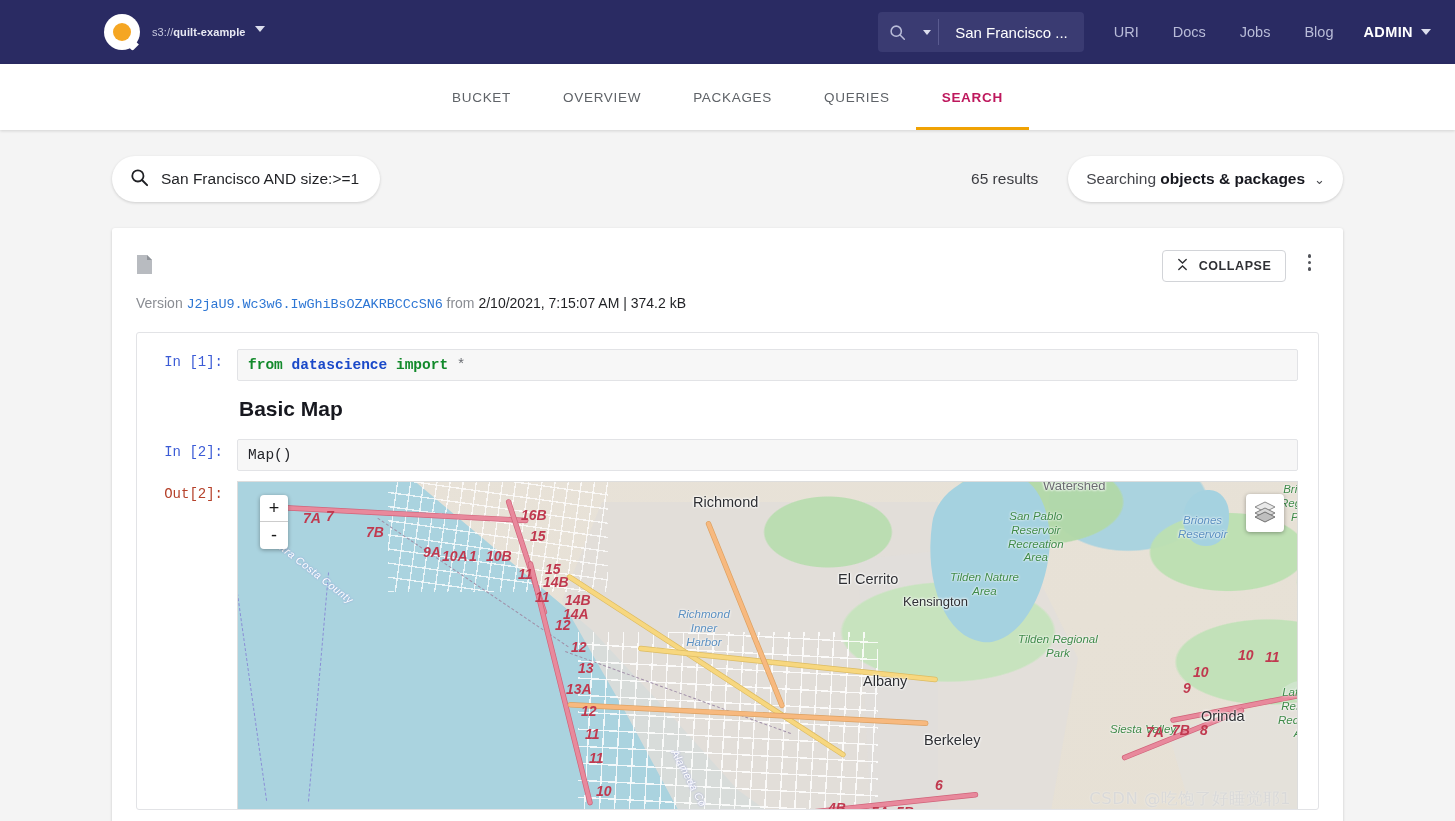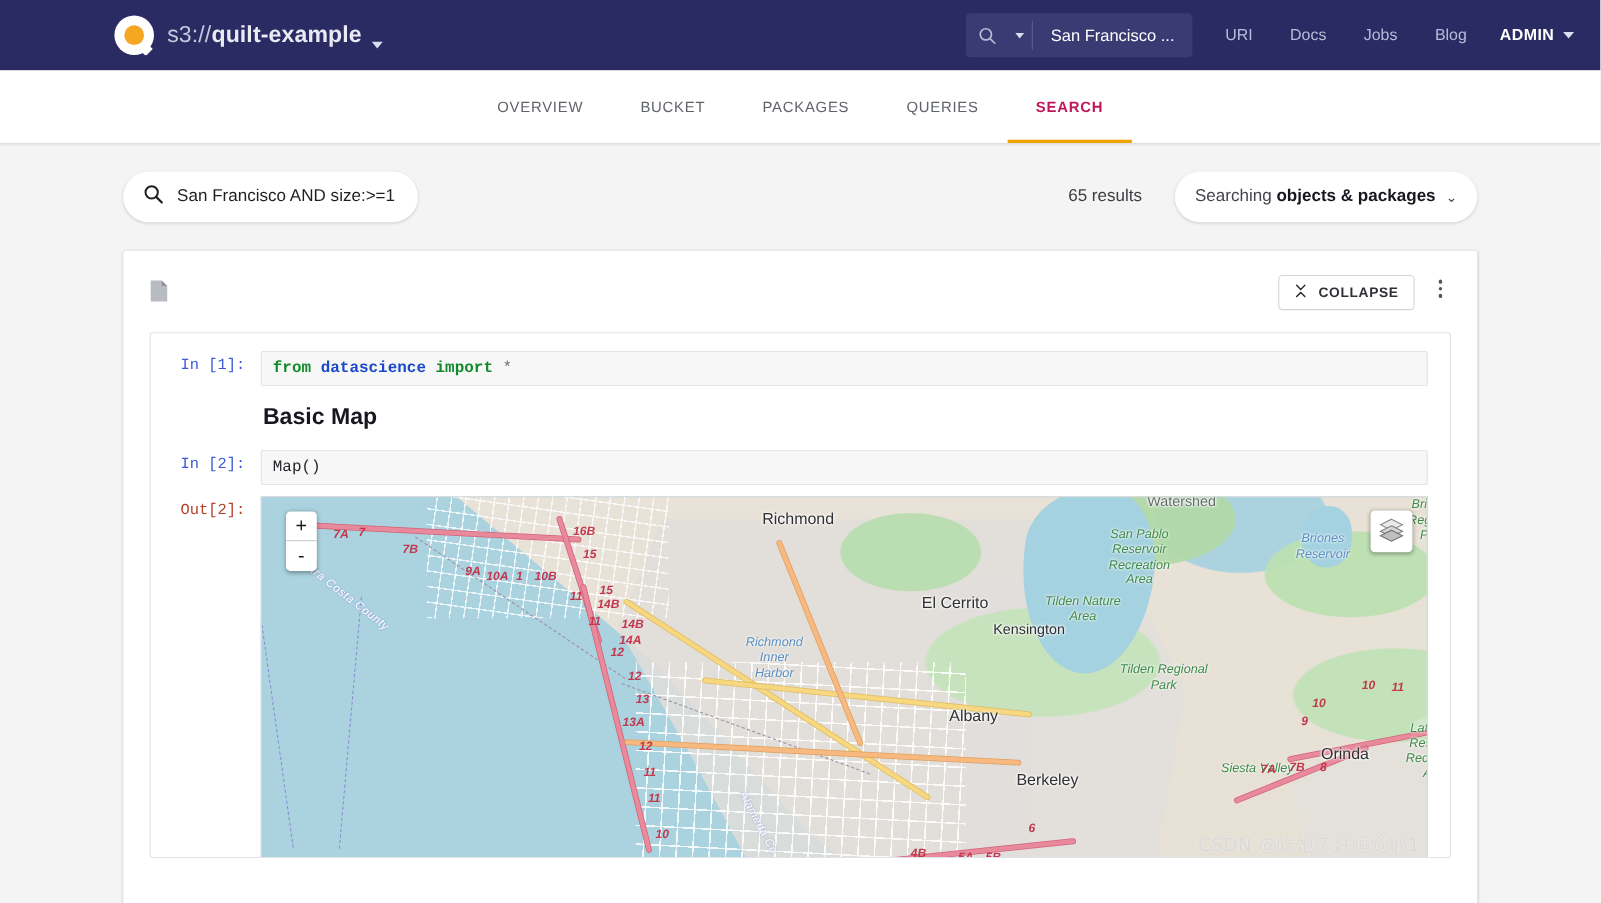--- a/index.html
+++ b/index.html
@@ -22,22 +22,22 @@
     border-radius:50%; background:#ffffff; display:flex; align-items:center; justify-content:center;
   }
   .logo::after{
     content:""; width:18px; height:18px; border-radius:50%; background:#f5a623;
   }
   .logo-tail{
     position:absolute; left:128px; top:40px; width:9px; height:9px; background:#fff;
     transform:rotate(45deg); border-radius:0 0 2px 0;
   }
   .bucket-name{
-    margin-left:48px; color:#e9eaf4; font-size:21px; font-weight:700;
-    display:flex; align-items:flex-end; gap:9px; letter-spacing:.1px; cursor:pointer;
+    margin-left:48px; color:#e9eaf4; font-size:11px; font-weight:700;
+    display:flex; align-items:flex-start; gap:9px; letter-spacing:.1px; cursor:pointer;
   }
   .bucket-name .s3{ font-weight:400; color:#c6c8de; }
   .chev{ width:0;height:0;border-left:5px solid transparent;border-right:5px solid transparent;border-top:6px solid #dcdeed; }
   .chev.small{ border-left-width:4px;border-right-width:4px;border-top-width:5px; }
 
   .spacer{ flex:1; }
 
   .searchbox{
     height:40px; background:#3a3b72; border-radius:4px; display:flex; align-items:center;
     min-width:190px; cursor:text;
@@ -212,21 +212,21 @@
       repeating-linear-gradient(8deg,  rgba(255,255,255,.9) 0 1.3px, transparent 1.3px 14px);
     opacity:.85;
   }
   .hwy{
     position:absolute; background:#e8899c; height:4px; border-radius:2px;
     box-shadow:0 0 0 .7px #d1637a;
   }
   .hwy.y{ background:#f7d77f; box-shadow:0 0 0 .7px #ddbc62; height:3.5px; }
   .hwy.o{ background:#f7b97f; box-shadow:0 0 0 .7px #ddA162; height:3.5px; }
   .shield{
-    position:absolute; font-family:"Liberation Sans", sans-serif; font-size:11px;
+    position:absolute; font-family:"Liberation Sans", sans-serif; font-size:14px;
     font-style:italic; font-weight:700; color:#c0394f; white-space:nowrap;
   }
   .seaborder{
     position:absolute; border-left:1.4px dashed #8a8fd6; height:200px;
   }
   .countyline{
     position:absolute; height:0; border-top:1.4px dashed #a08fa8;
   }
 
   .mlabel{ position:absolute; white-space:nowrap; pointer-events:none; }
@@ -305,22 +305,22 @@
     <a href="#">Blog</a>
   </div>
 
   <div class="admin">
     <span>ADMIN</span>
     <span class="chev"></span>
   </div>
 </div>
 
 <div class="tabbar">
+  <div class="tab">BUCKET</div>
   <div class="tab">OVERVIEW</div>
-  <div class="tab">BUCKET</div>
   <div class="tab">PACKAGES</div>
   <div class="tab">QUERIES</div>
   <div class="tab active">SEARCH</div>
 </div>
 
 <div class="content">
 
   <div class="searchrow">
     <div class="qbox">
       <span>
@@ -364,20 +364,28 @@
         <span>COLLAPSE</span>
       </div>
 
       <div class="kebab">
         <i></i>
         <i></i>
         <i></i>
       </div>
     </div>
 
+    <div class="verline">
+      <span>Version</span>
+      <span class="hash">J2jaU9.Wc3w6.IwGhiBsOZAKRBCCcSN6</span>
+      <span>from</span>
+      <span class="dt">2/10/2021, 7:15:07 AM</span>
+      <span class="dt">|</span>
+      <span class="dt">374.2 kB</span>
+    </div>
 
     <div class="nb">
 
       <div class="nbrow">
         <div class="prompt">In [1]:</div>
         <div class="cellin"><span class="kw">from</span> <span class="mod">datascience</span> <span class="kw">import</span> <span class="op">*</span></div>
       </div>
 
       <div class="nbrow md">
         <div class="prompt"></div>

